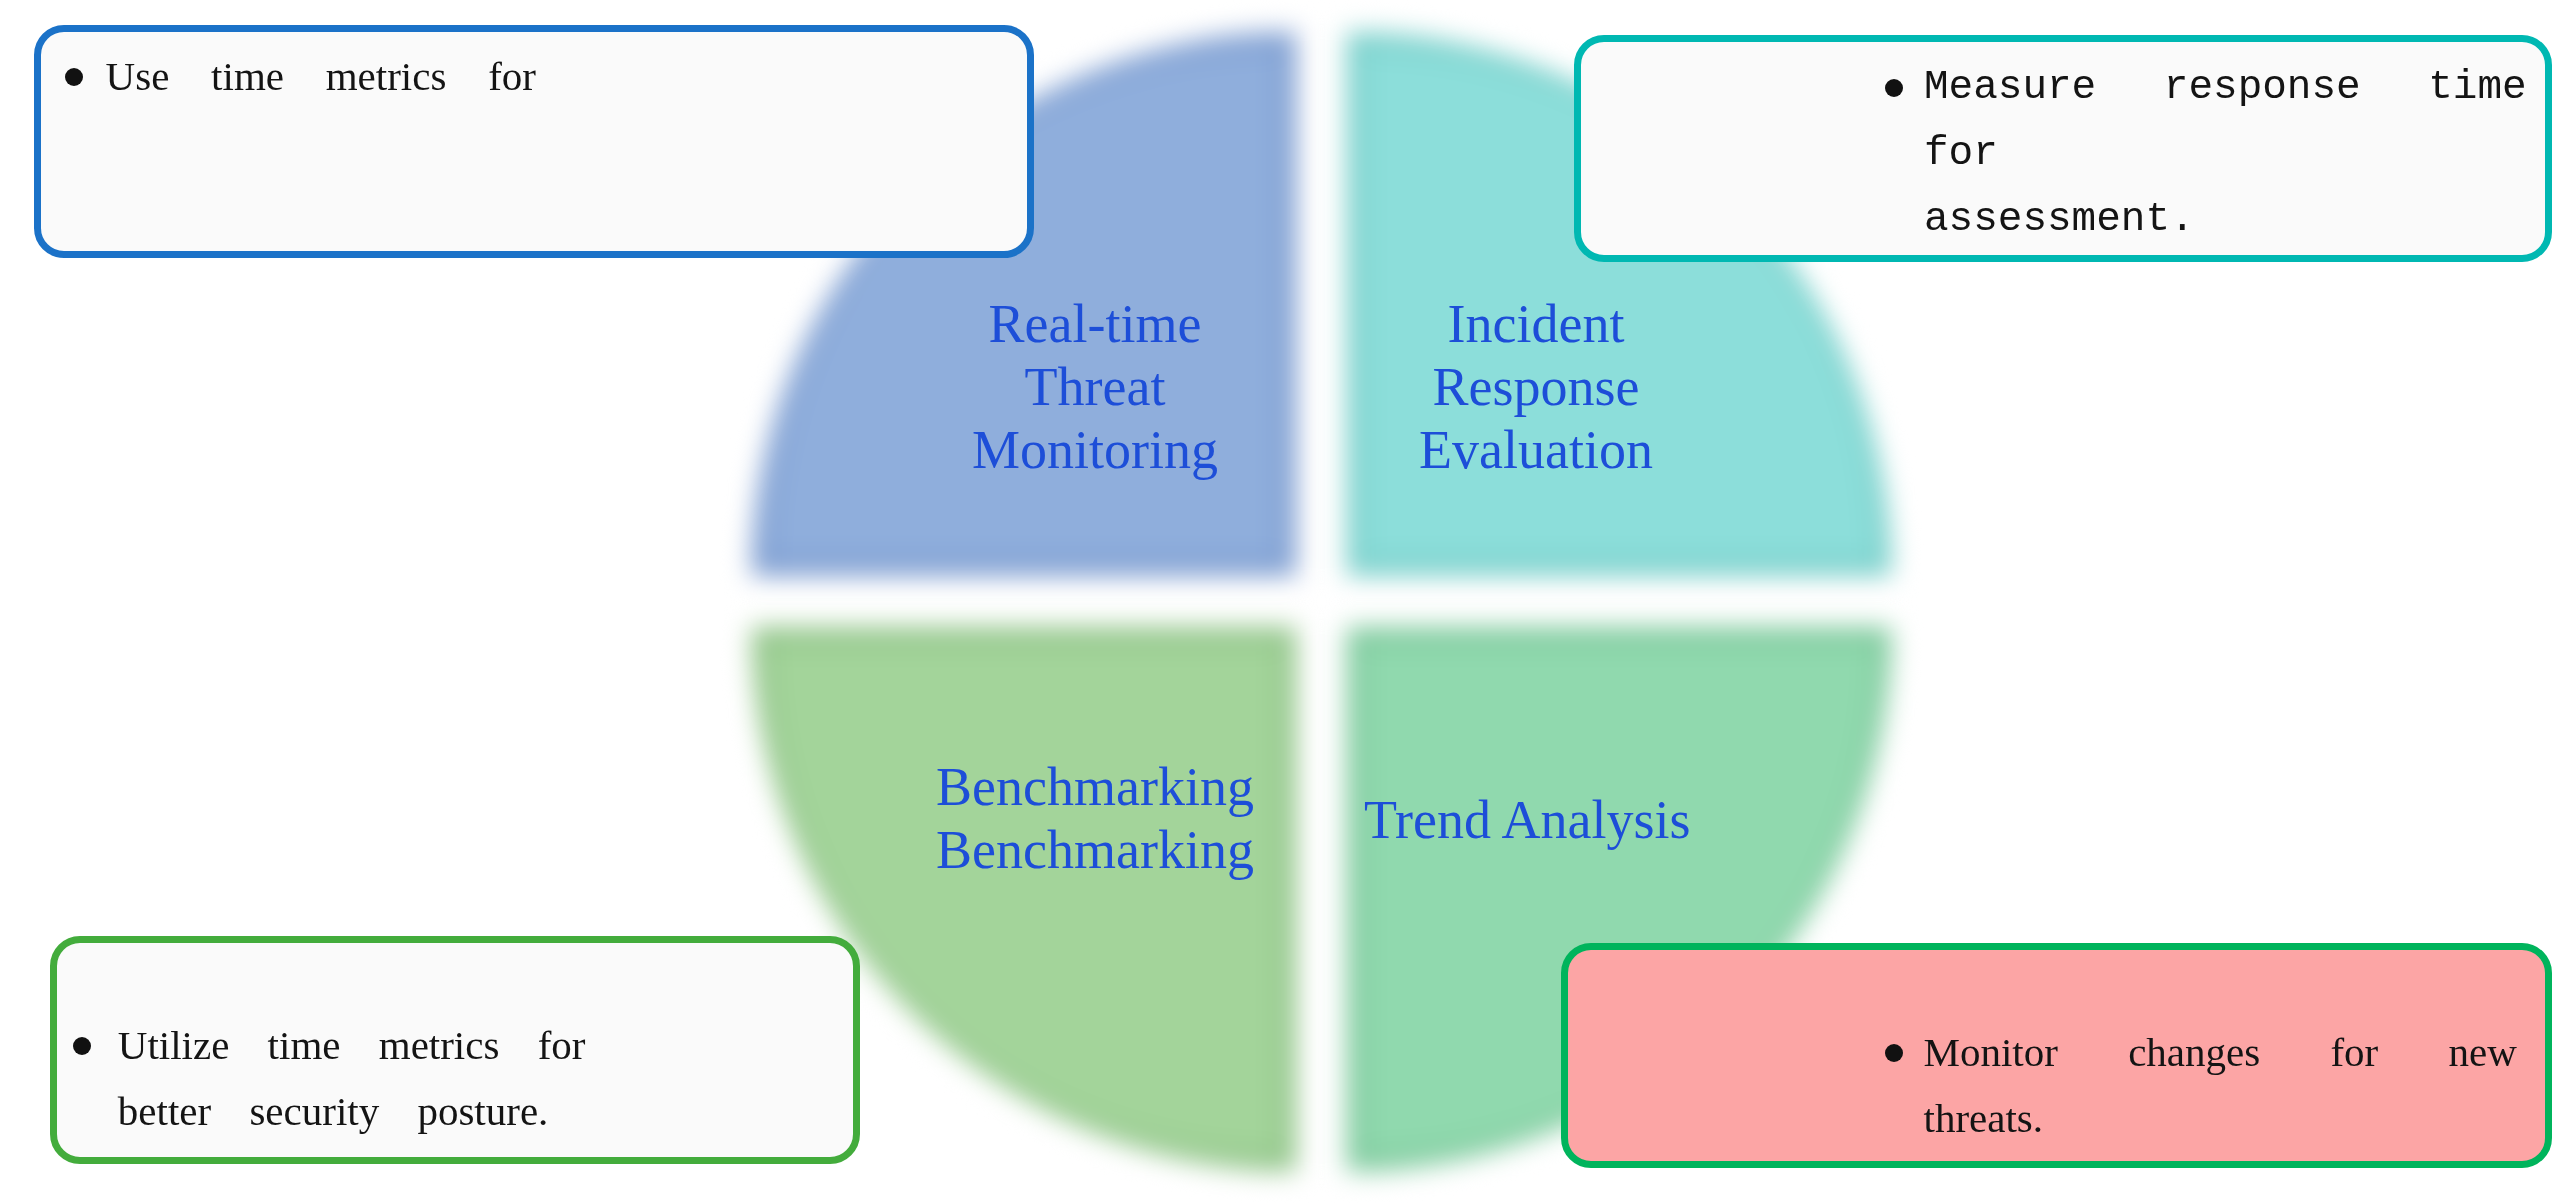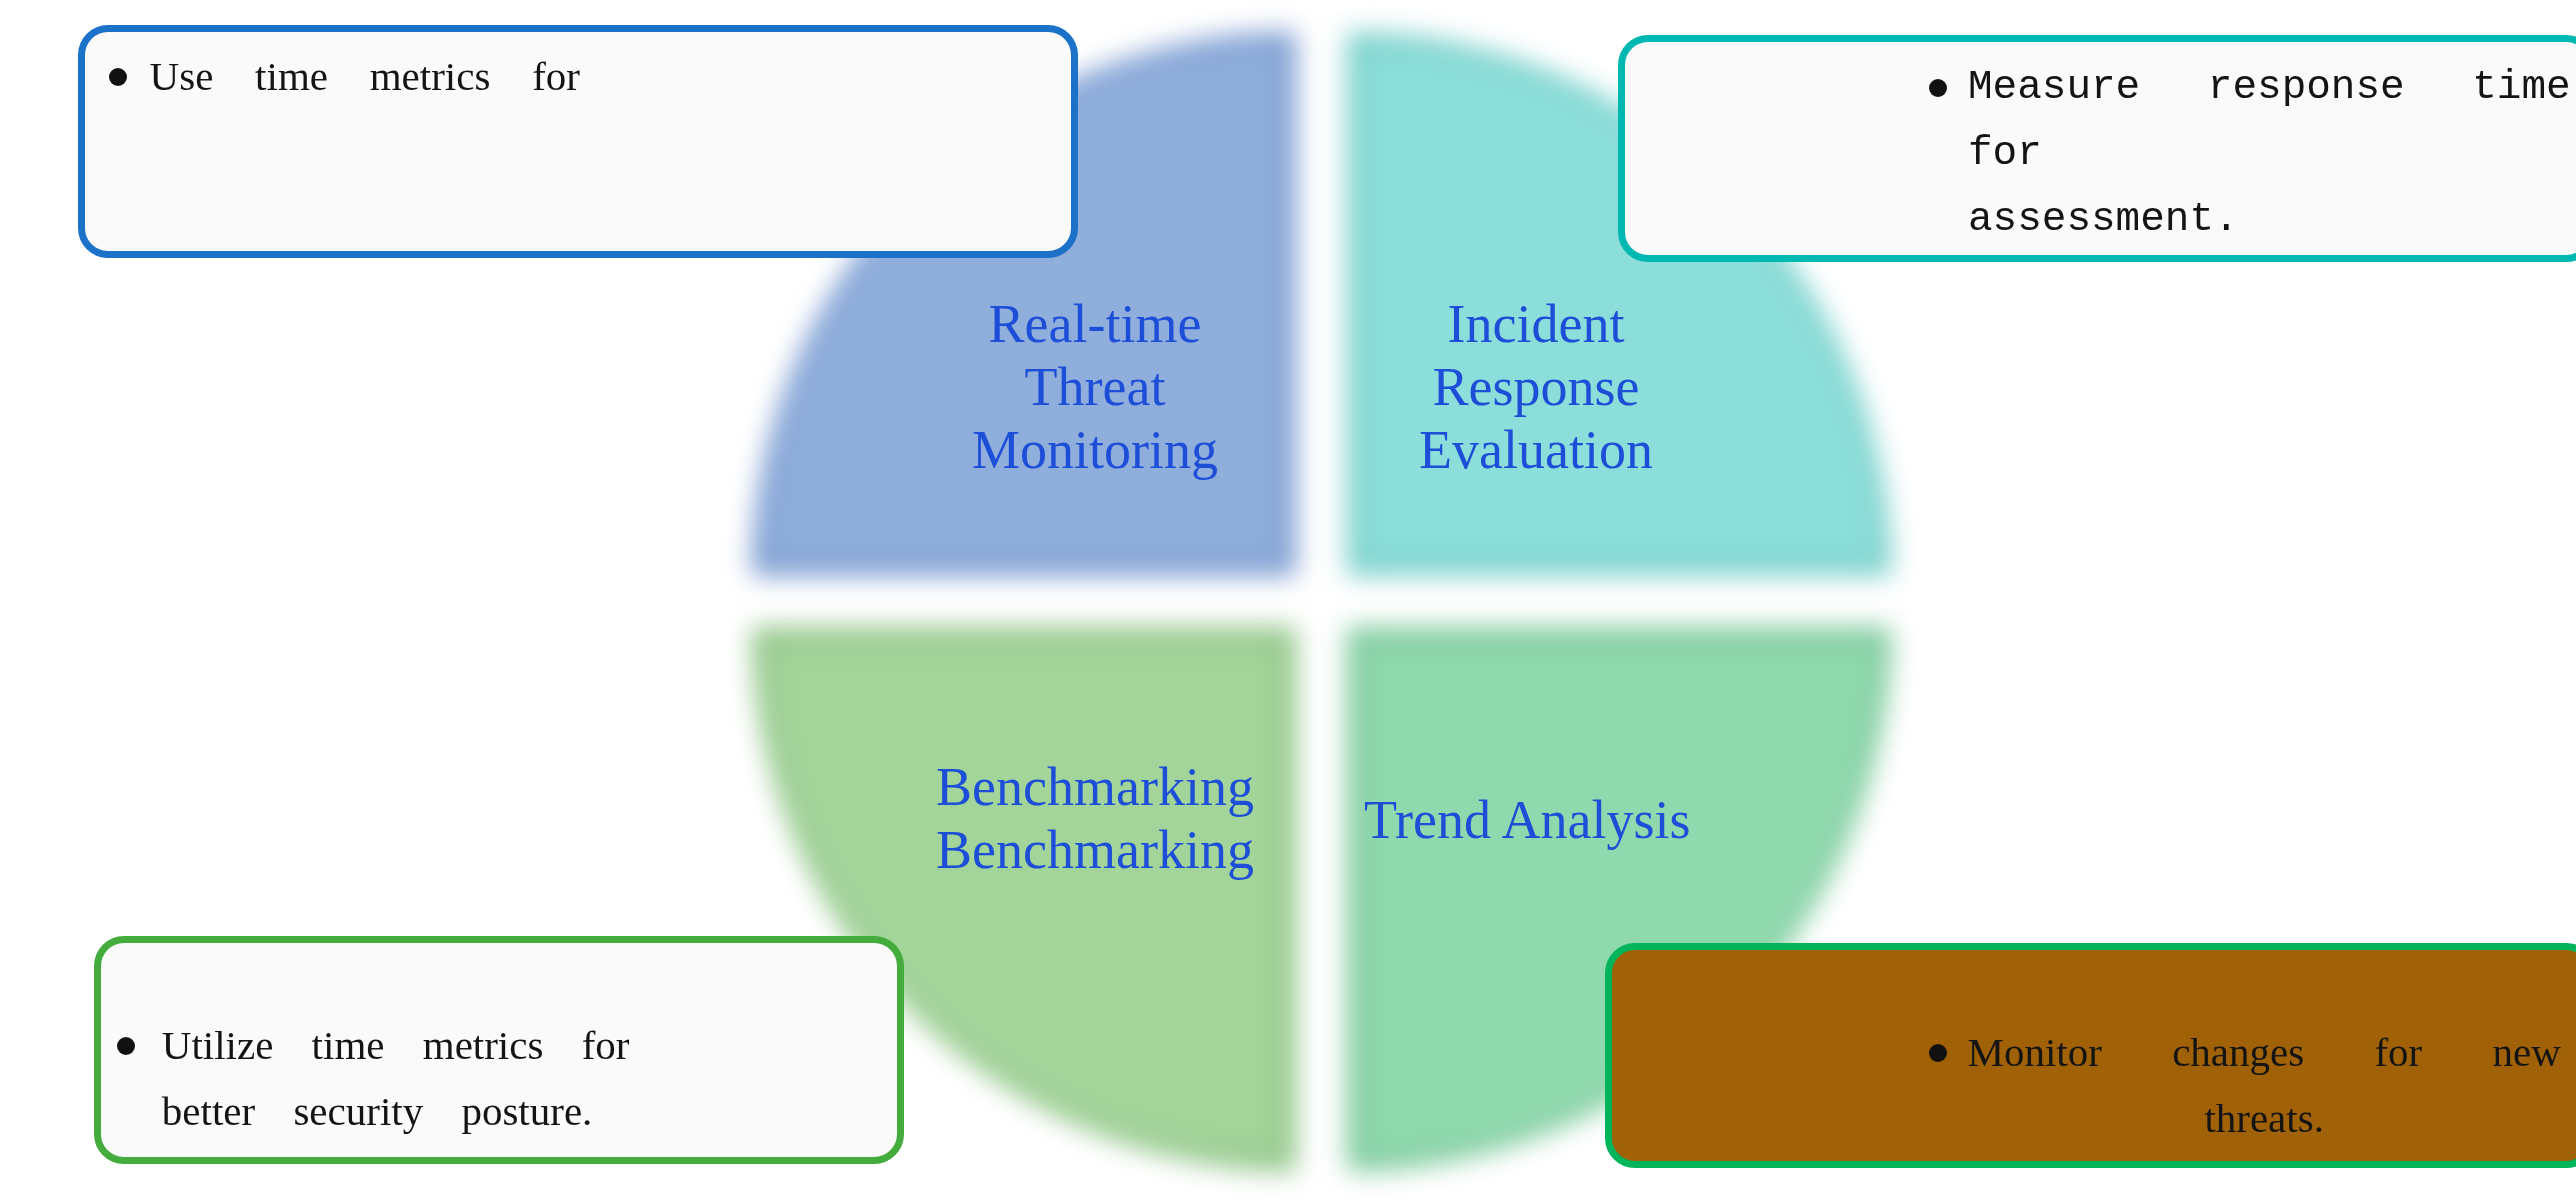--- a/index.html
+++ b/index.html
@@ -62,21 +62,20 @@
   .qlabel-br { left: 1364px; top: 789px; width: 488px; text-align: left; }
 
   
   .callout {
     position: absolute;
     z-index: 1;
     background: #FAFAFA;
     border: 7.9px solid #000;
     border-radius: 30px;
     box-sizing: border-box;
-    margin-left: 44px;
   }
   .callout-tl { left: 34px;   top: 25px;   width: 1000px; height: 233px; }
   .callout-tr { left: 1574px; top: 35px;   width: 978px; height: 227px; }
   .callout-bl { left: 50px;   top: 936px; width: 810px; height: 228px; }
   .callout-br { left: 1561px; top: 943px; width: 991px; height: 225px; }
 
   .callout-body {
     display: flex;
     align-items: flex-start;
   }
@@ -135,21 +134,21 @@
   <div class="callout callout-bl" style="border-color: rgb(67, 172, 60); background: rgb(250, 250, 250);">
     <div class="callout-body">
       <span class="bullet"></span>
       <div class="lines">
         <div class="line">Utilize time metrics for</div>
         <div class="line">better security posture.</div>
       </div>
     </div>
   </div>
 
-  <div class="callout callout-br" style="border-color: rgb(0, 180, 92); background: #a16207; text-align: center;">
+  <div class="callout callout-br" style="border-color: rgb(0, 180, 92); background: #fca5a5;">
     <div class="callout-body">
       <span class="bullet"></span>
       <div class="lines">
         <div class="line">Monitor changes for new</div>
         <div class="line">threats.</div>
       </div>
     </div>
   </div>
 
   <div class="disc disc-tl" style="background: rgb(143, 174, 220);"></div>

